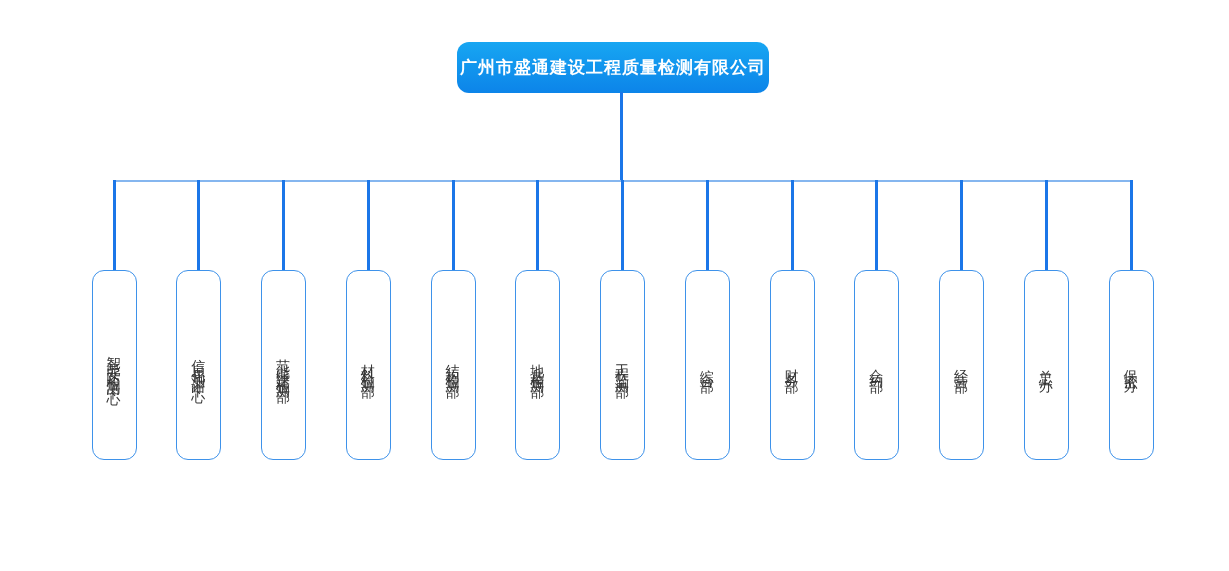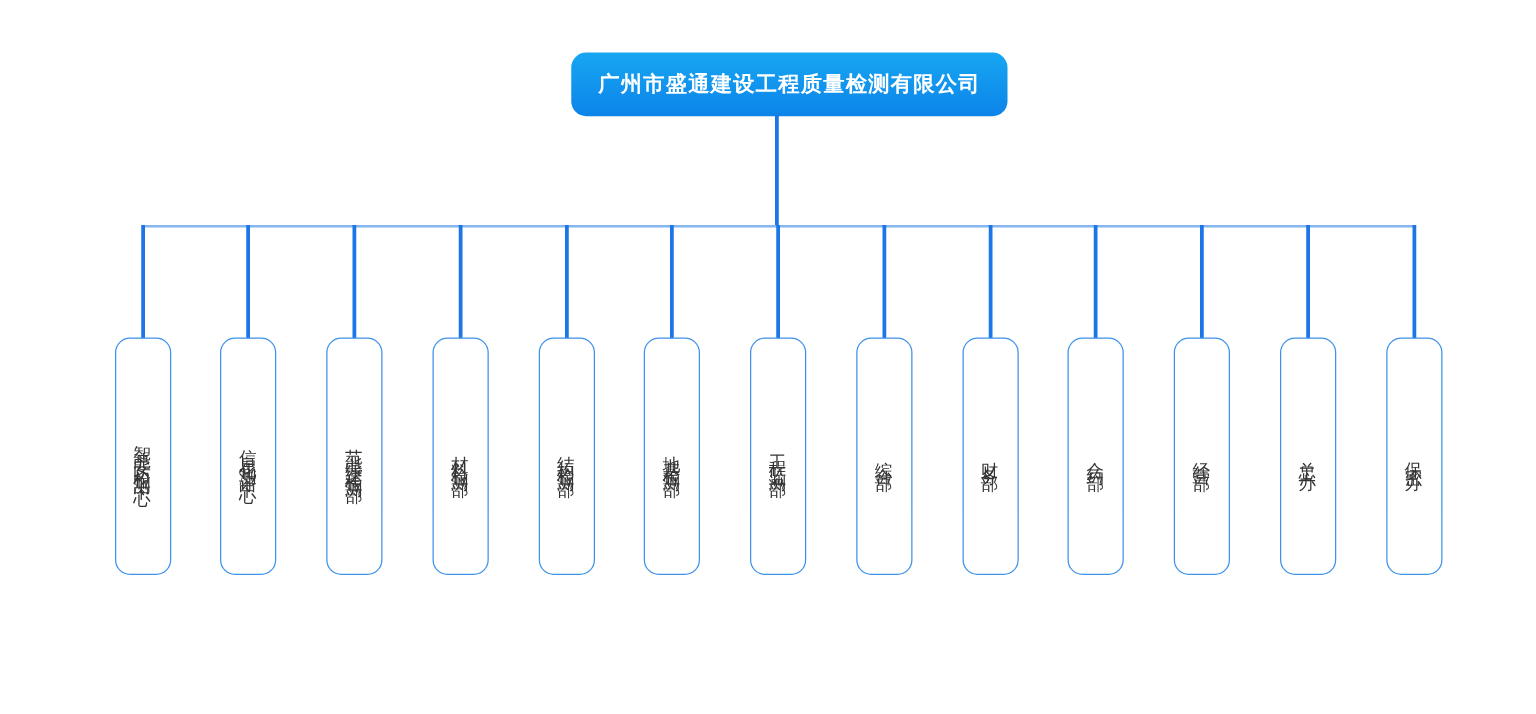--- a/index.html
+++ b/index.html
@@ -20,21 +20,21 @@
     position:relative;
     width:1229px;
     height:571px;
     background:#ffffff;
     overflow:hidden;
   }
   
   .root-box{
     position:absolute;
     left:457px; top:42px;
-    width:349px; height:51px;
+    width:312px; height:51px;
     border-radius:12px;
     background:linear-gradient(180deg,var(--root-grad-top) 0%,var(--root-grad-bottom) 100%);
     display:flex; align-items:center; justify-content:center;
     box-sizing:border-box;
   }
   .root-label{
     color:var(--root-text);
     font-size:17px;
     font-weight:700;
     letter-spacing:1px;

